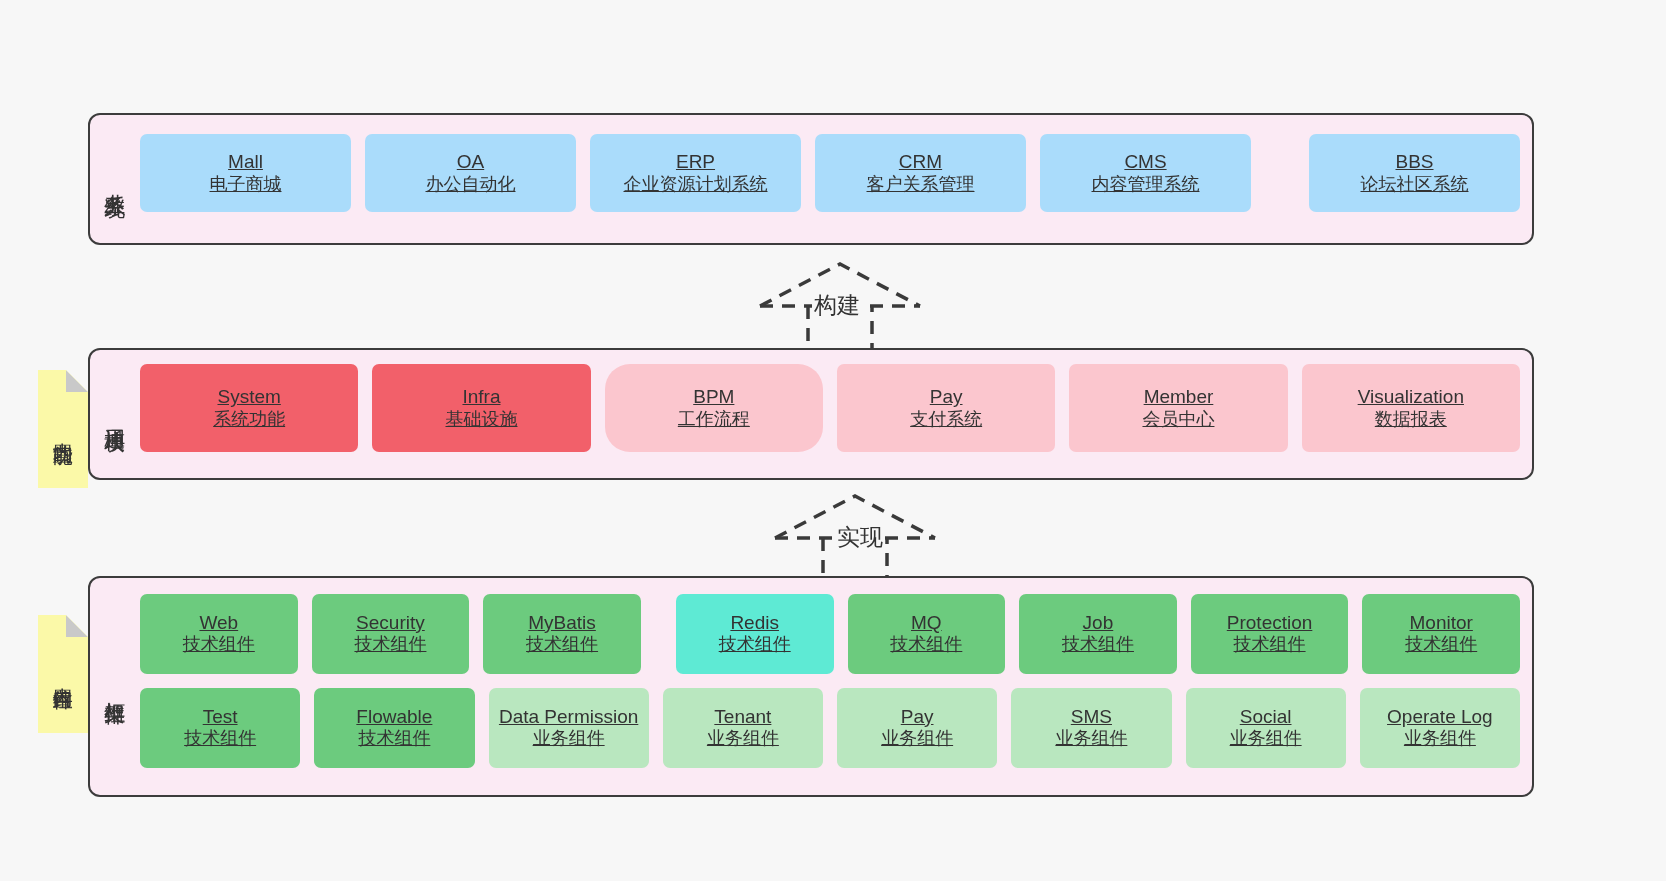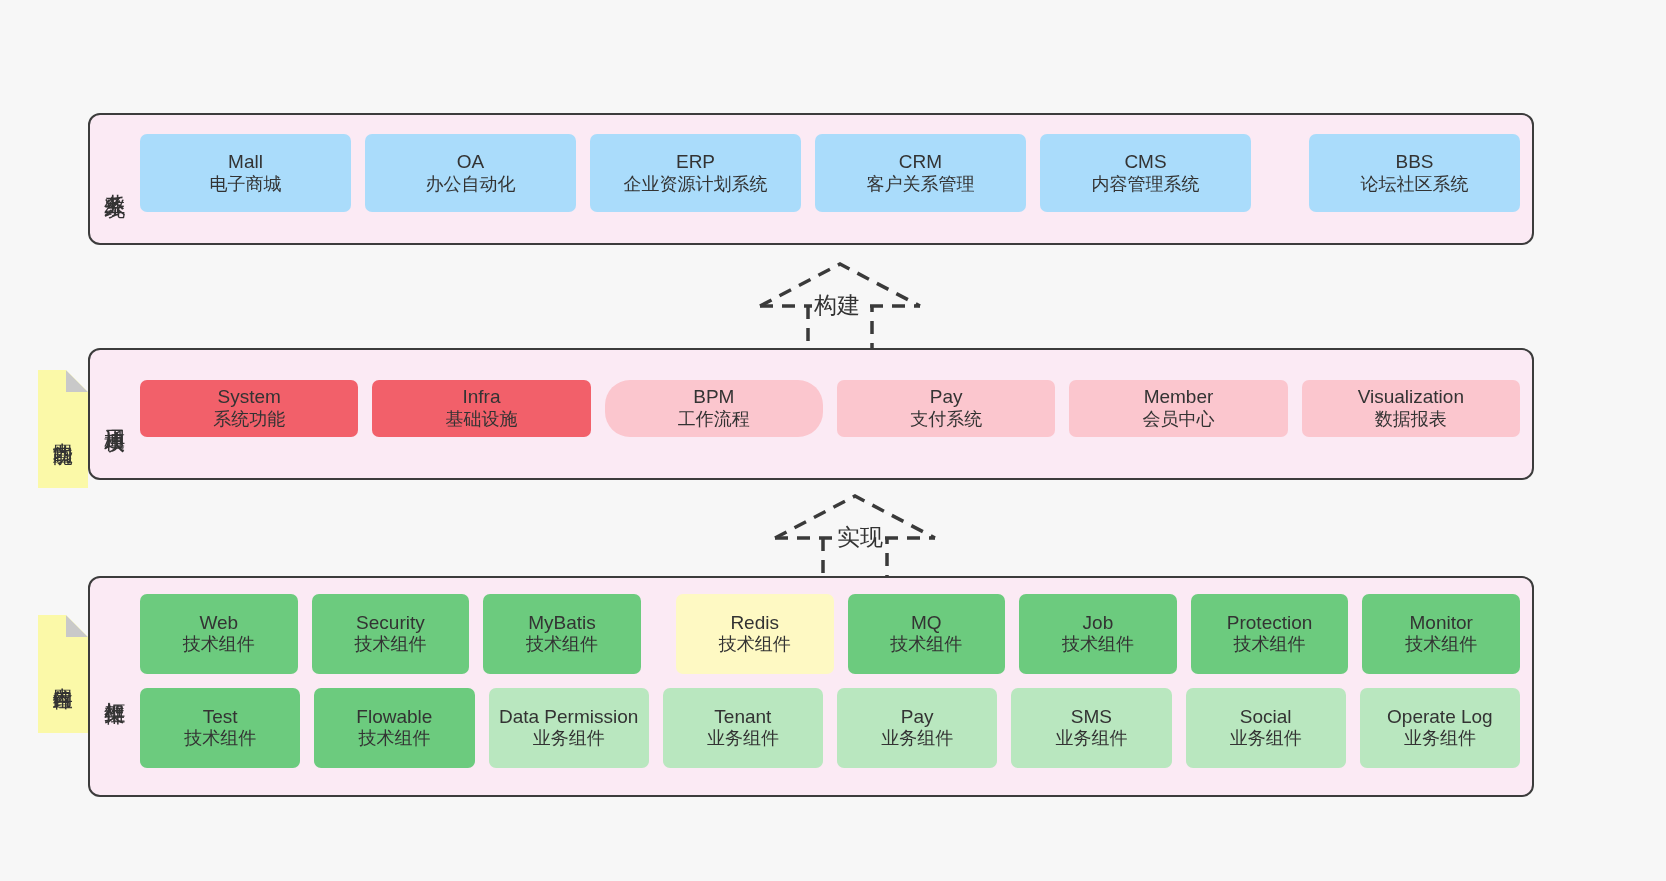--- a/index.html
+++ b/index.html
@@ -48,20 +48,21 @@
     user-select: none;
   }
 
   .band-body {
     flex: 1 1 auto;
     display: flex;
     flex-direction: column;
     justify-content: center;
     padding: 0 12px 12px 0;
     gap: 14px;
+    text-decoration: underline;
   }
 
   .row {
     display: flex;
     gap: 14px;
   }
 
   .cell {
     flex: 1 1 0;
     border-radius: 7px;
@@ -75,21 +76,21 @@
     padding: 4px 6px;
   }
   .cell .t1 { font-size: 19px; }
   .cell .t2 { font-size: 18px; }
 
   
   #band-business { left: 88px;  top: 113px; width: 1446px; height: 132px; }
   #band-business .cell { height: 78px; background: #aadcfb; }
 
   #band-modules  { left: 88px;  top: 348px; width: 1446px; height: 132px; }
-  #band-modules .cell { height: 57px; }
+  #band-modules .cell { height: 88px; }
 
   #band-framework{ left: 88px;  top: 576px; width: 1446px; height: 221px; }
   #band-framework .cell { height: 80px; }
   #band-framework .band-label { font-size: 21px; }
 
   
   .note {
     position: absolute;
     background: #fbf9a8;
     font-size: 20px;
@@ -242,21 +243,21 @@
             <div class="t2">技术组件</div>
           </div>
           <div class="cell" style="background: rgb(108, 203, 126);">
             <div class="t1">Security</div>
             <div class="t2">技术组件</div>
           </div>
           <div class="cell" style="background: rgb(108, 203, 126);">
             <div class="t1">MyBatis</div>
             <div class="t2">技术组件</div>
           </div>
-          <div class="cell" style="background: #fef9c3; margin-left: 21px;">
+          <div class="cell" style="background: #5eead4; margin-left: 21px;">
             <div class="t1">Redis</div>
             <div class="t2">技术组件</div>
           </div>
           <div class="cell" style="background: rgb(108, 203, 126);">
             <div class="t1">MQ</div>
             <div class="t2">技术组件</div>
           </div>
           <div class="cell" style="background: rgb(108, 203, 126);">
             <div class="t1">Job</div>
             <div class="t2">技术组件</div>

